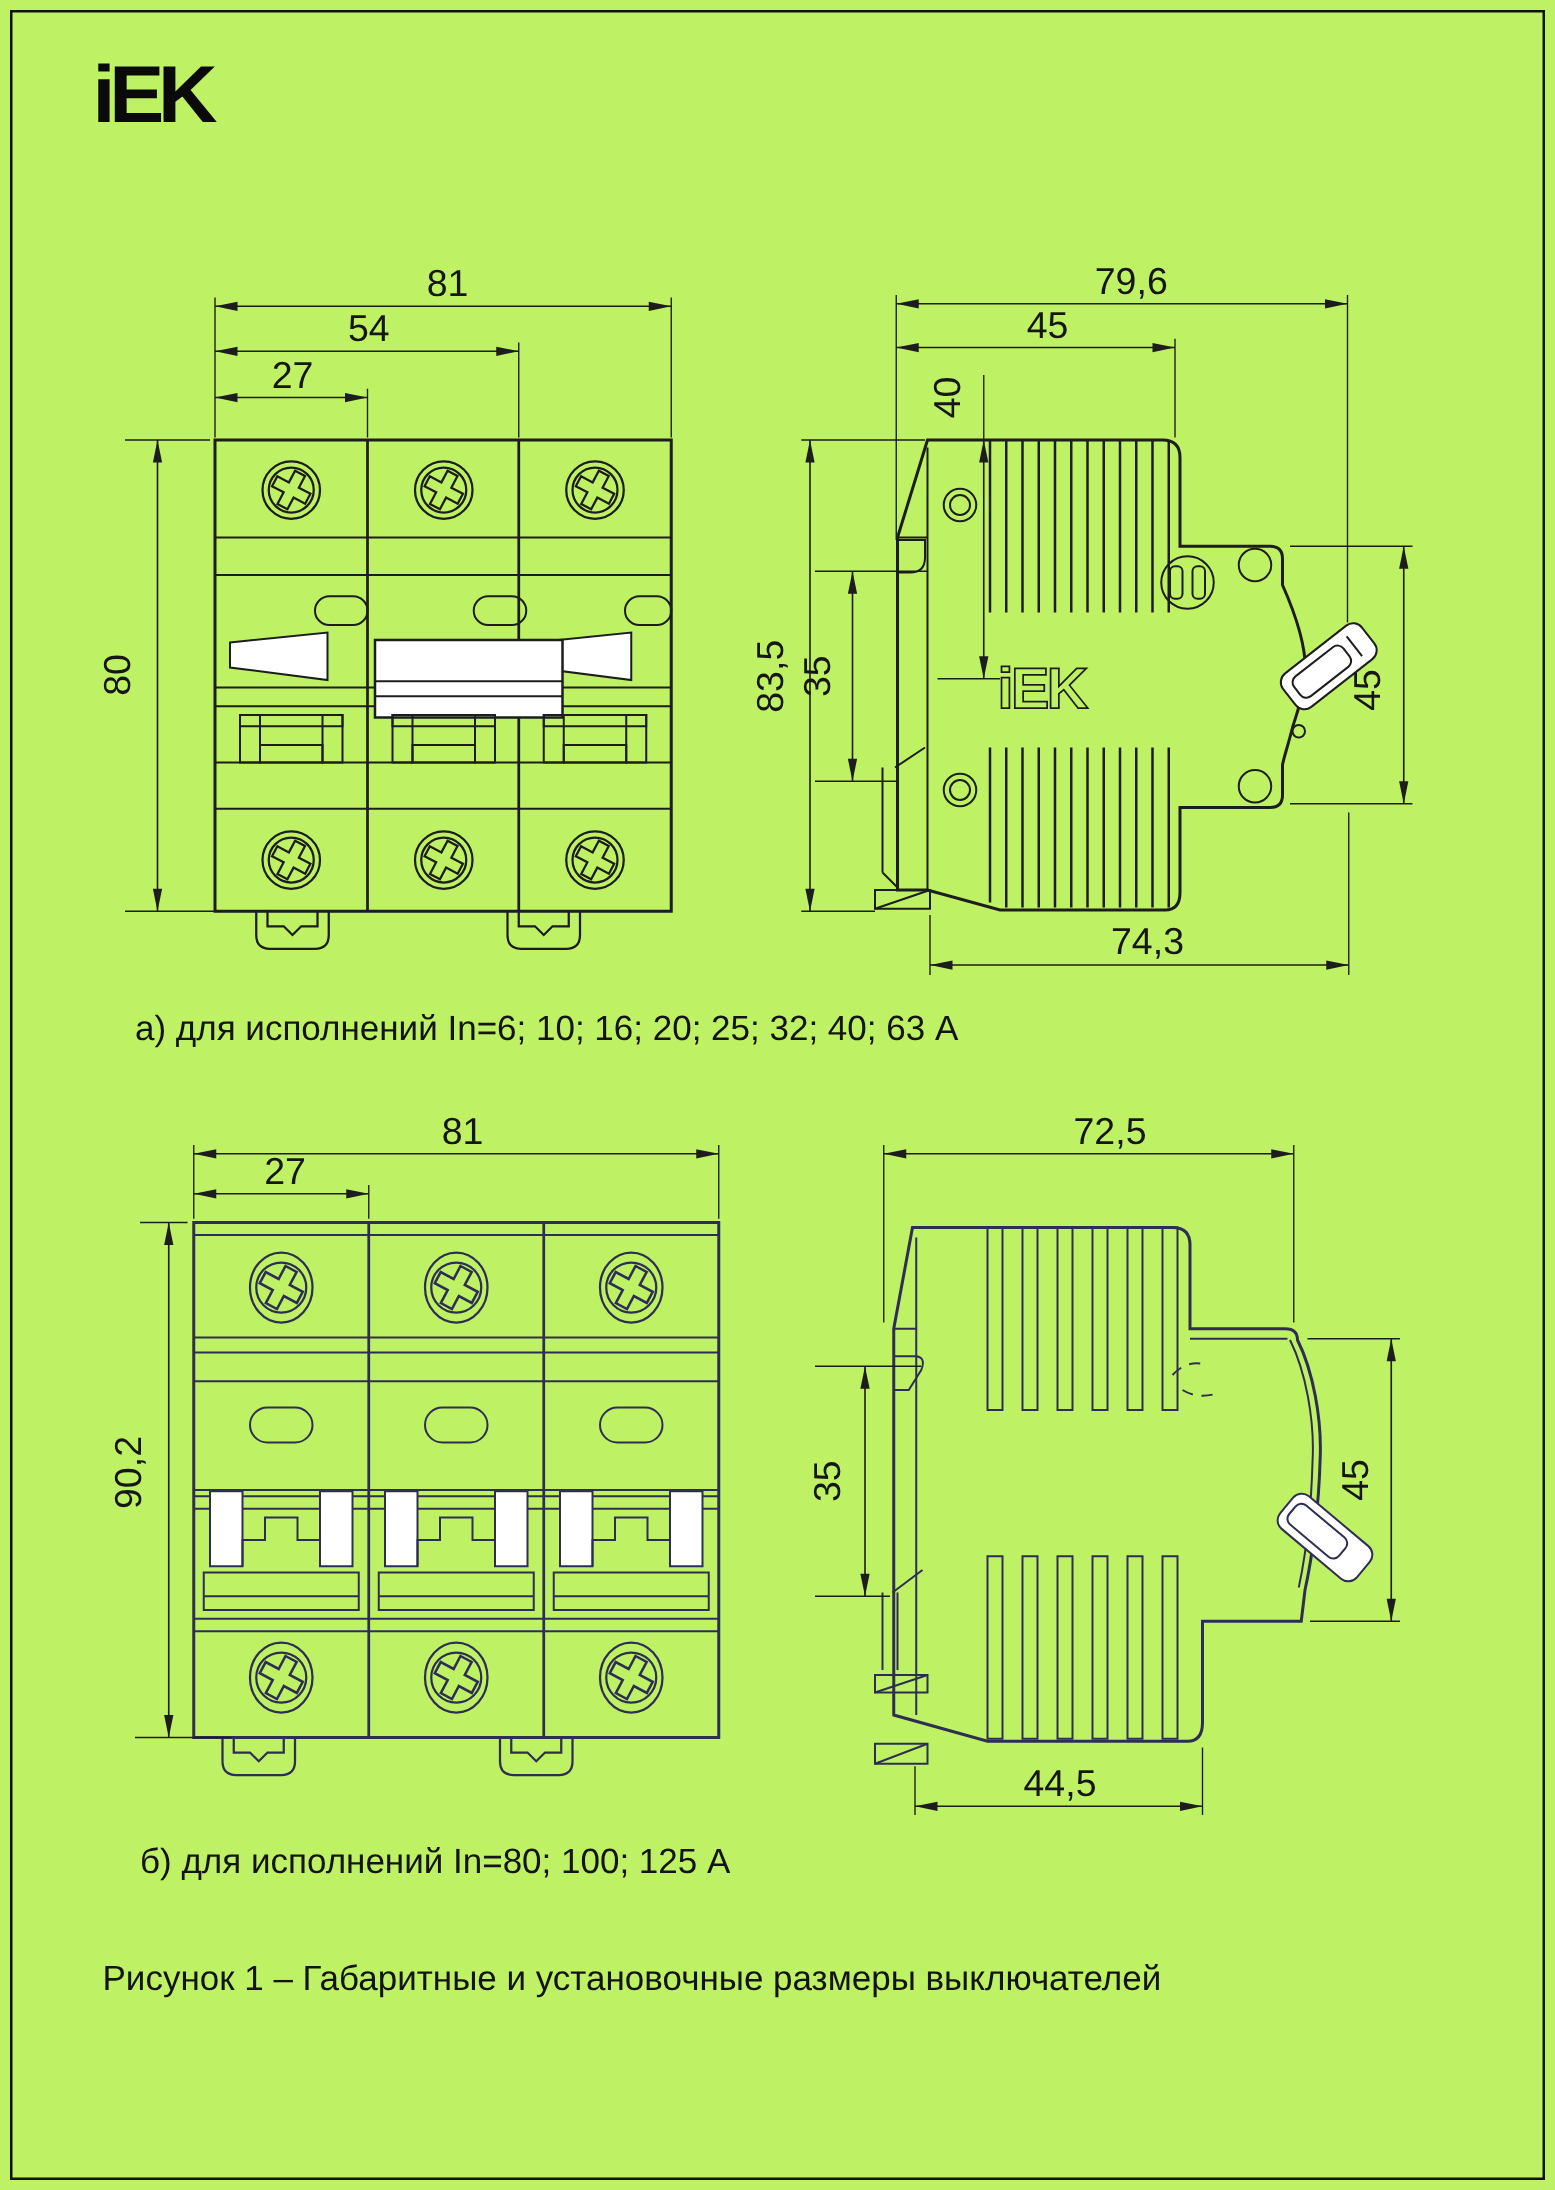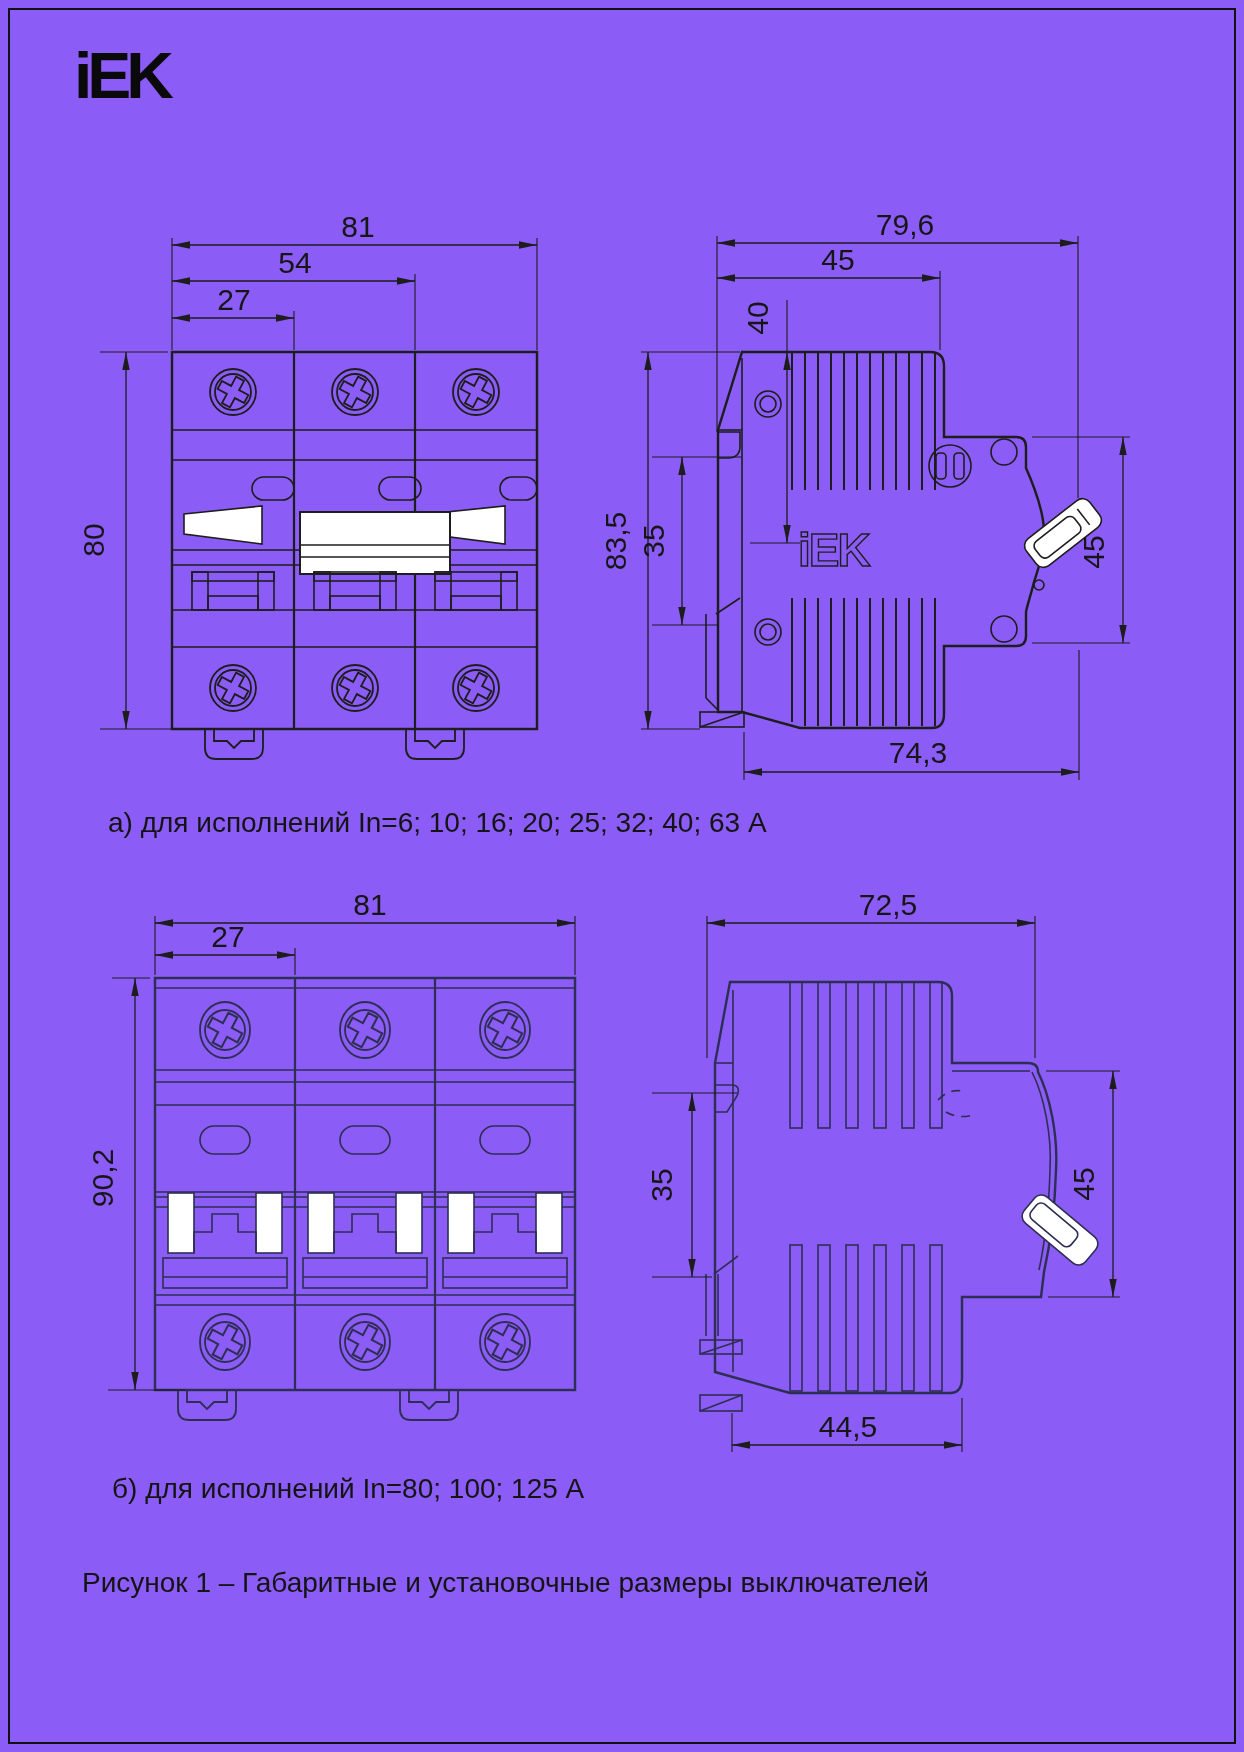--- a/index.html
+++ b/index.html
@@ -1,16 +1,16 @@
 <!DOCTYPE html>
 <html><head>
 <meta charset="utf-8">
 <style>
   html,body{margin:0;padding:0;background:#e8e8e8;}
-  .page{position:relative;width:1244px;height:1752px;background:#8b5cf6;margin:0 auto;
+  .page{position:relative;width:1244px;height:1752px;background:#bef264;margin:0 auto;
         font-family:"Liberation Sans",sans-serif;overflow:hidden;}
   .frame{position:absolute;left:8px;top:8px;width:1224px;height:1732px;
          border:2px solid #111;pointer-events:none;}
   .logo{position:absolute;left:74px;top:42px;font-size:66px;font-weight:800;
         letter-spacing:-5px;line-height:1;color:#0a0a0a;transform:scaleY(.98);}
   svg{position:absolute;left:0;top:0;}
   svg text{font-family:"Liberation Sans",sans-serif;}
   .dimtxt{font-size:30px;fill:#161616;stroke:none;}
   .cap{font-size:28px;fill:#141414;stroke:none;}
   .dim{stroke:#1d1d1d;stroke-width:1.3;fill:none;}

